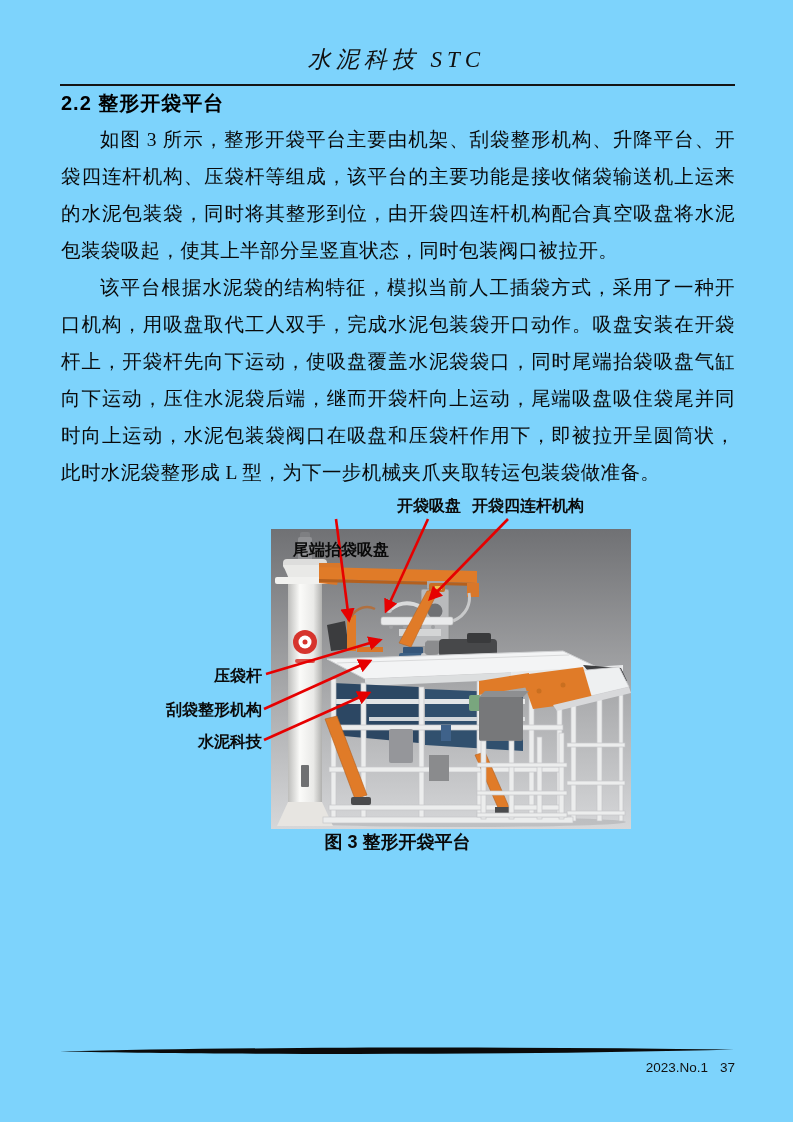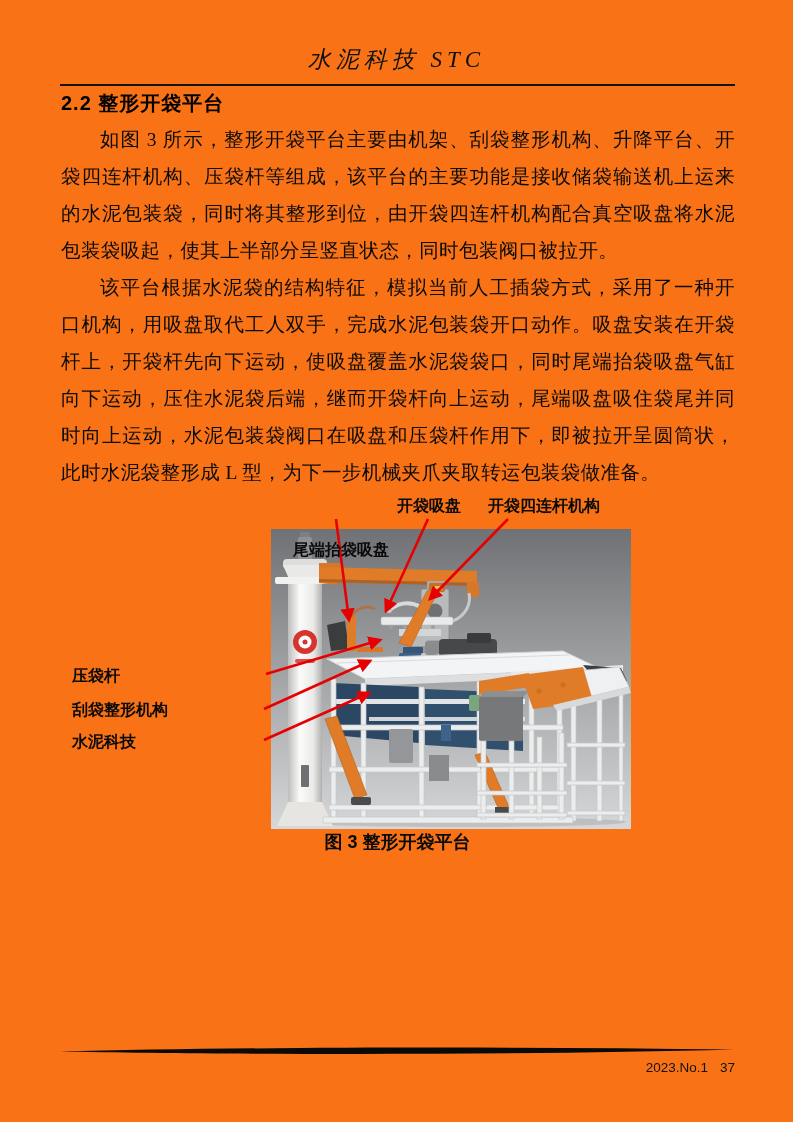--- a/index.html
+++ b/index.html
@@ -1,18 +1,18 @@
 <!DOCTYPE html>
 <html><head>
 <meta charset="utf-8">
 <style>
   * { margin:0; padding:0; box-sizing:border-box; }
   html,body { background:#ffffff; }
   .page {
-    position:relative; width:793px; height:1122px; background:#f97316;
+    position:relative; width:793px; height:1122px; background:#7dd3fc;
     font-family:"Liberation Serif","DejaVu Serif",serif; color:#000;
     overflow:hidden; margin:0 auto;
   }
   .journal-title {
     position:absolute; top:44px; left:0; width:100%;
     text-align:center; font-size:23px; letter-spacing:5px;
     font-style:italic; font-weight:500; color:#111;
   }
   .header-rule {
     position:absolute; top:84px; left:60px; width:675px; height:2px; background:#141414;
@@ -27,21 +27,21 @@
     text-indent:2em; letter-spacing:0.4px; color:#0a0a0a;
   }
   .p1 { top:121px; }
   .p2 { top:269px; }
   .p3 { top:858px; }
   .figure-block { position:absolute; top:490px; left:60px; width:675px; height:345px; }
   .fig-label {
     position:absolute; font-family:"Liberation Sans","DejaVu Sans",sans-serif;
     font-size:16px; font-weight:bold; color:#0a0a0a; white-space:nowrap;
   }
-  .fig-label.side { width:202px; left:12px;font-family:Liberation Mono, monospace; }
+  .fig-label.side { width:202px; text-align:right; left:0;font-family:Liberation Mono, monospace; }
   .machine { position:absolute; left:211px; top:39px; width:360px; height:300px; }
   .leader-overlay { position:absolute; left:0; top:0; width:675px; height:345px; pointer-events:none; }
   .fig-caption {
     position:absolute; top:830px; left:60px; width:675px; text-align:center;
     font-size:18px; font-weight:bold;
     font-family:"Liberation Sans","DejaVu Sans",sans-serif; color:#0a0a0a;
   }
   .footer-bar { position:absolute; top:1046px; left:60px; width:675px; height:12px; }
   .footer-page {
     position:absolute; top:1060px; left:60px; width:675px; text-align:right;
@@ -230,21 +230,21 @@
         <line x1="368" y1="29" x2="326" y2="121" marker-end="url(#arr)"></line>
         <line x1="448" y1="29" x2="370" y2="109" marker-end="url(#arr)"></line>
         <line x1="206" y1="184" x2="320" y2="150" marker-end="url(#arr)"></line>
         <line x1="204" y1="219" x2="310" y2="171" marker-end="url(#arr)"></line>
         <line x1="204" y1="250" x2="309" y2="203" marker-end="url(#arr)"></line>
       </g>
     </svg>
 
     <div class="fig-label" style="left:233px; top:6px;margin-top:44px;">尾端抬袋吸盘</div>
     <div class="fig-label" style="left:337px; top:6px;">开袋吸盘</div>
-    <div class="fig-label" style="left:428px; top:6px;">开袋四连杆机构</div>
+    <div class="fig-label" style="left:412px; top:6px;">开袋四连杆机构</div>
     <div class="fig-label side" style="top:176px;">压袋杆</div>
     <div class="fig-label side" style="top:210px;">刮袋整形机构</div>
     <div class="fig-label side" style="top:242px;">水泥科技</div>
   </div>
 
   <div class="fig-caption">图 3 整形开袋平台</div>
 
 
   <svg class="footer-bar" width="675" height="12" viewBox="0 0 675 12" xmlns="http://www.w3.org/2000/svg">
     <path d="M0,5.5 C160,1.5 420,0 674,3.5 C460,9.5 160,8.5 0,5.5 Z" fill="#0a0a0a"></path>

